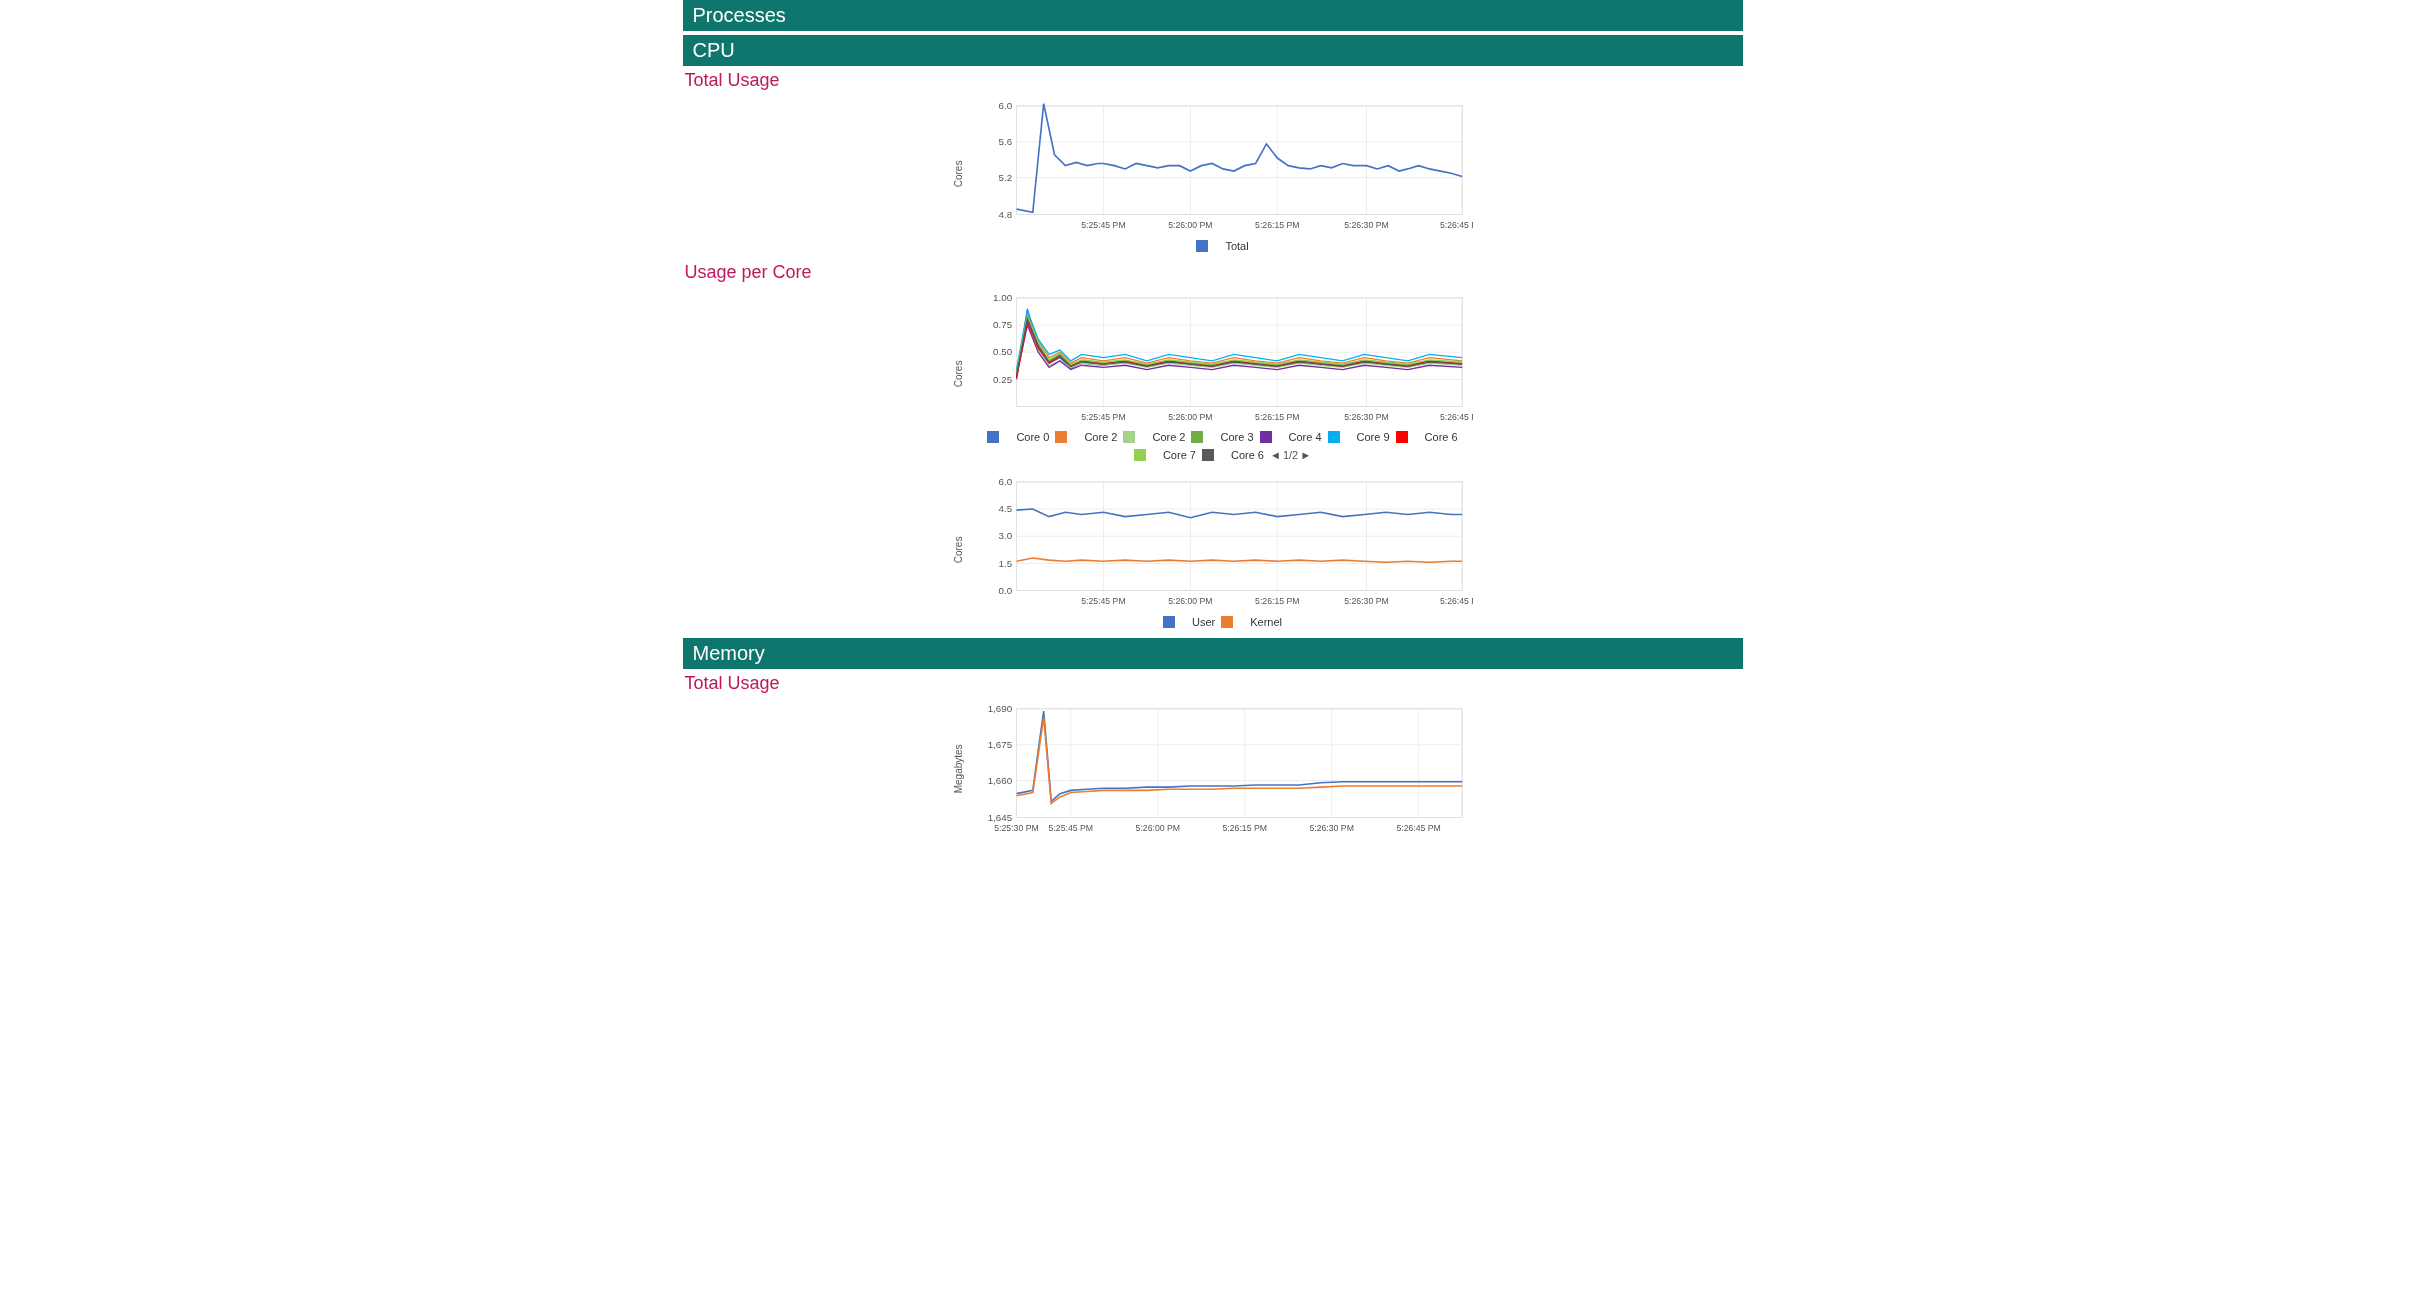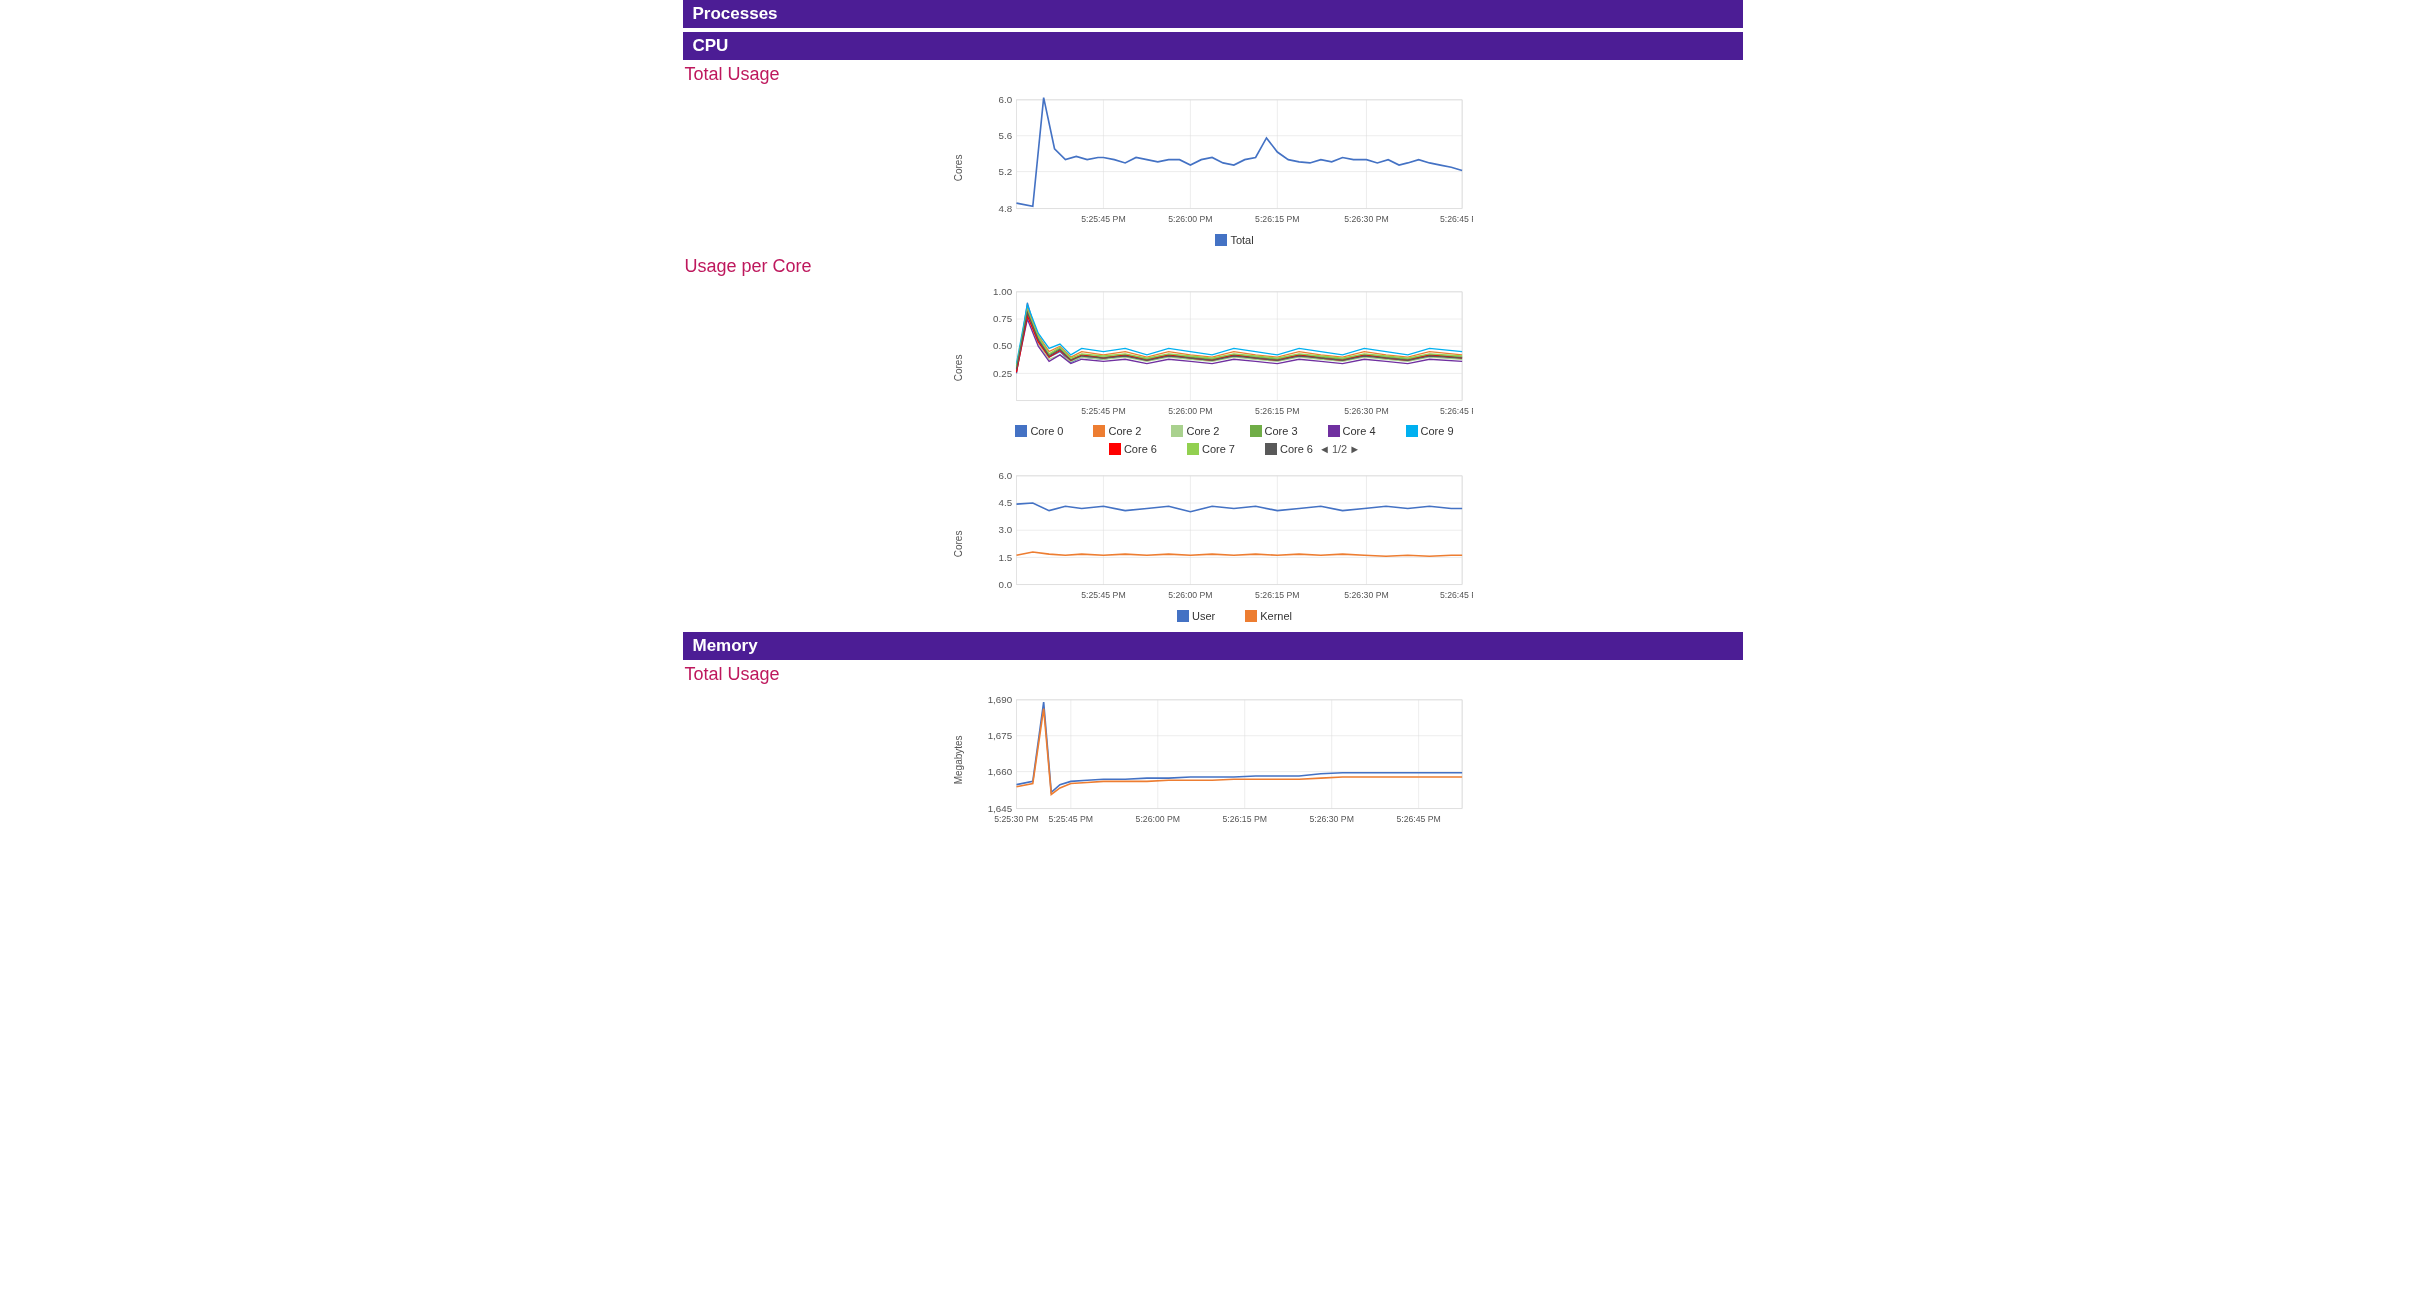--- a/index.html
+++ b/index.html
@@ -1,23 +1,23 @@
 <!DOCTYPE html>
 <html><head>
   <meta charset="utf-8">
   <style>
     * { margin: 0; padding: 0; box-sizing: border-box; }
     body { background: #fff; font-family: Arial, sans-serif; font-size: 13px; color: #333; }
     .page-container { padding: 0; width: 100%; max-width: 1060px; margin: 0 auto; }
 
     .section-header {
-      background: #4c1d95;
+      background: #0f766e;
       color: #fff;
-      font-size: 17px;
-      font-weight: bold;
+      font-size: 20px;
+      font-weight: normal;
       padding: 4px 10px;
       margin-bottom: 4px;
       cursor: pointer;
     }
 
     .subsection-title {
       font-size: 18px;
       color: #be185d;
       margin: 0 0 4px 0;
       padding-left: 2px;
@@ -60,22 +60,21 @@
       flex-wrap: wrap;
       justify-content: center;
       margin-top: 4px;
       font-size: 11px;
       gap: 6px;
     }
 
     .legend-item {
       display: flex;
       align-items: center;
-      gap: 3px;
-      margin-left: 24px;
+      gap: 17px;
     }
 
     .legend-color {
       width: 12px;
       height: 12px;
       flex-shrink: 0;
     }
 
     .pagination {
       font-size: 11px;

